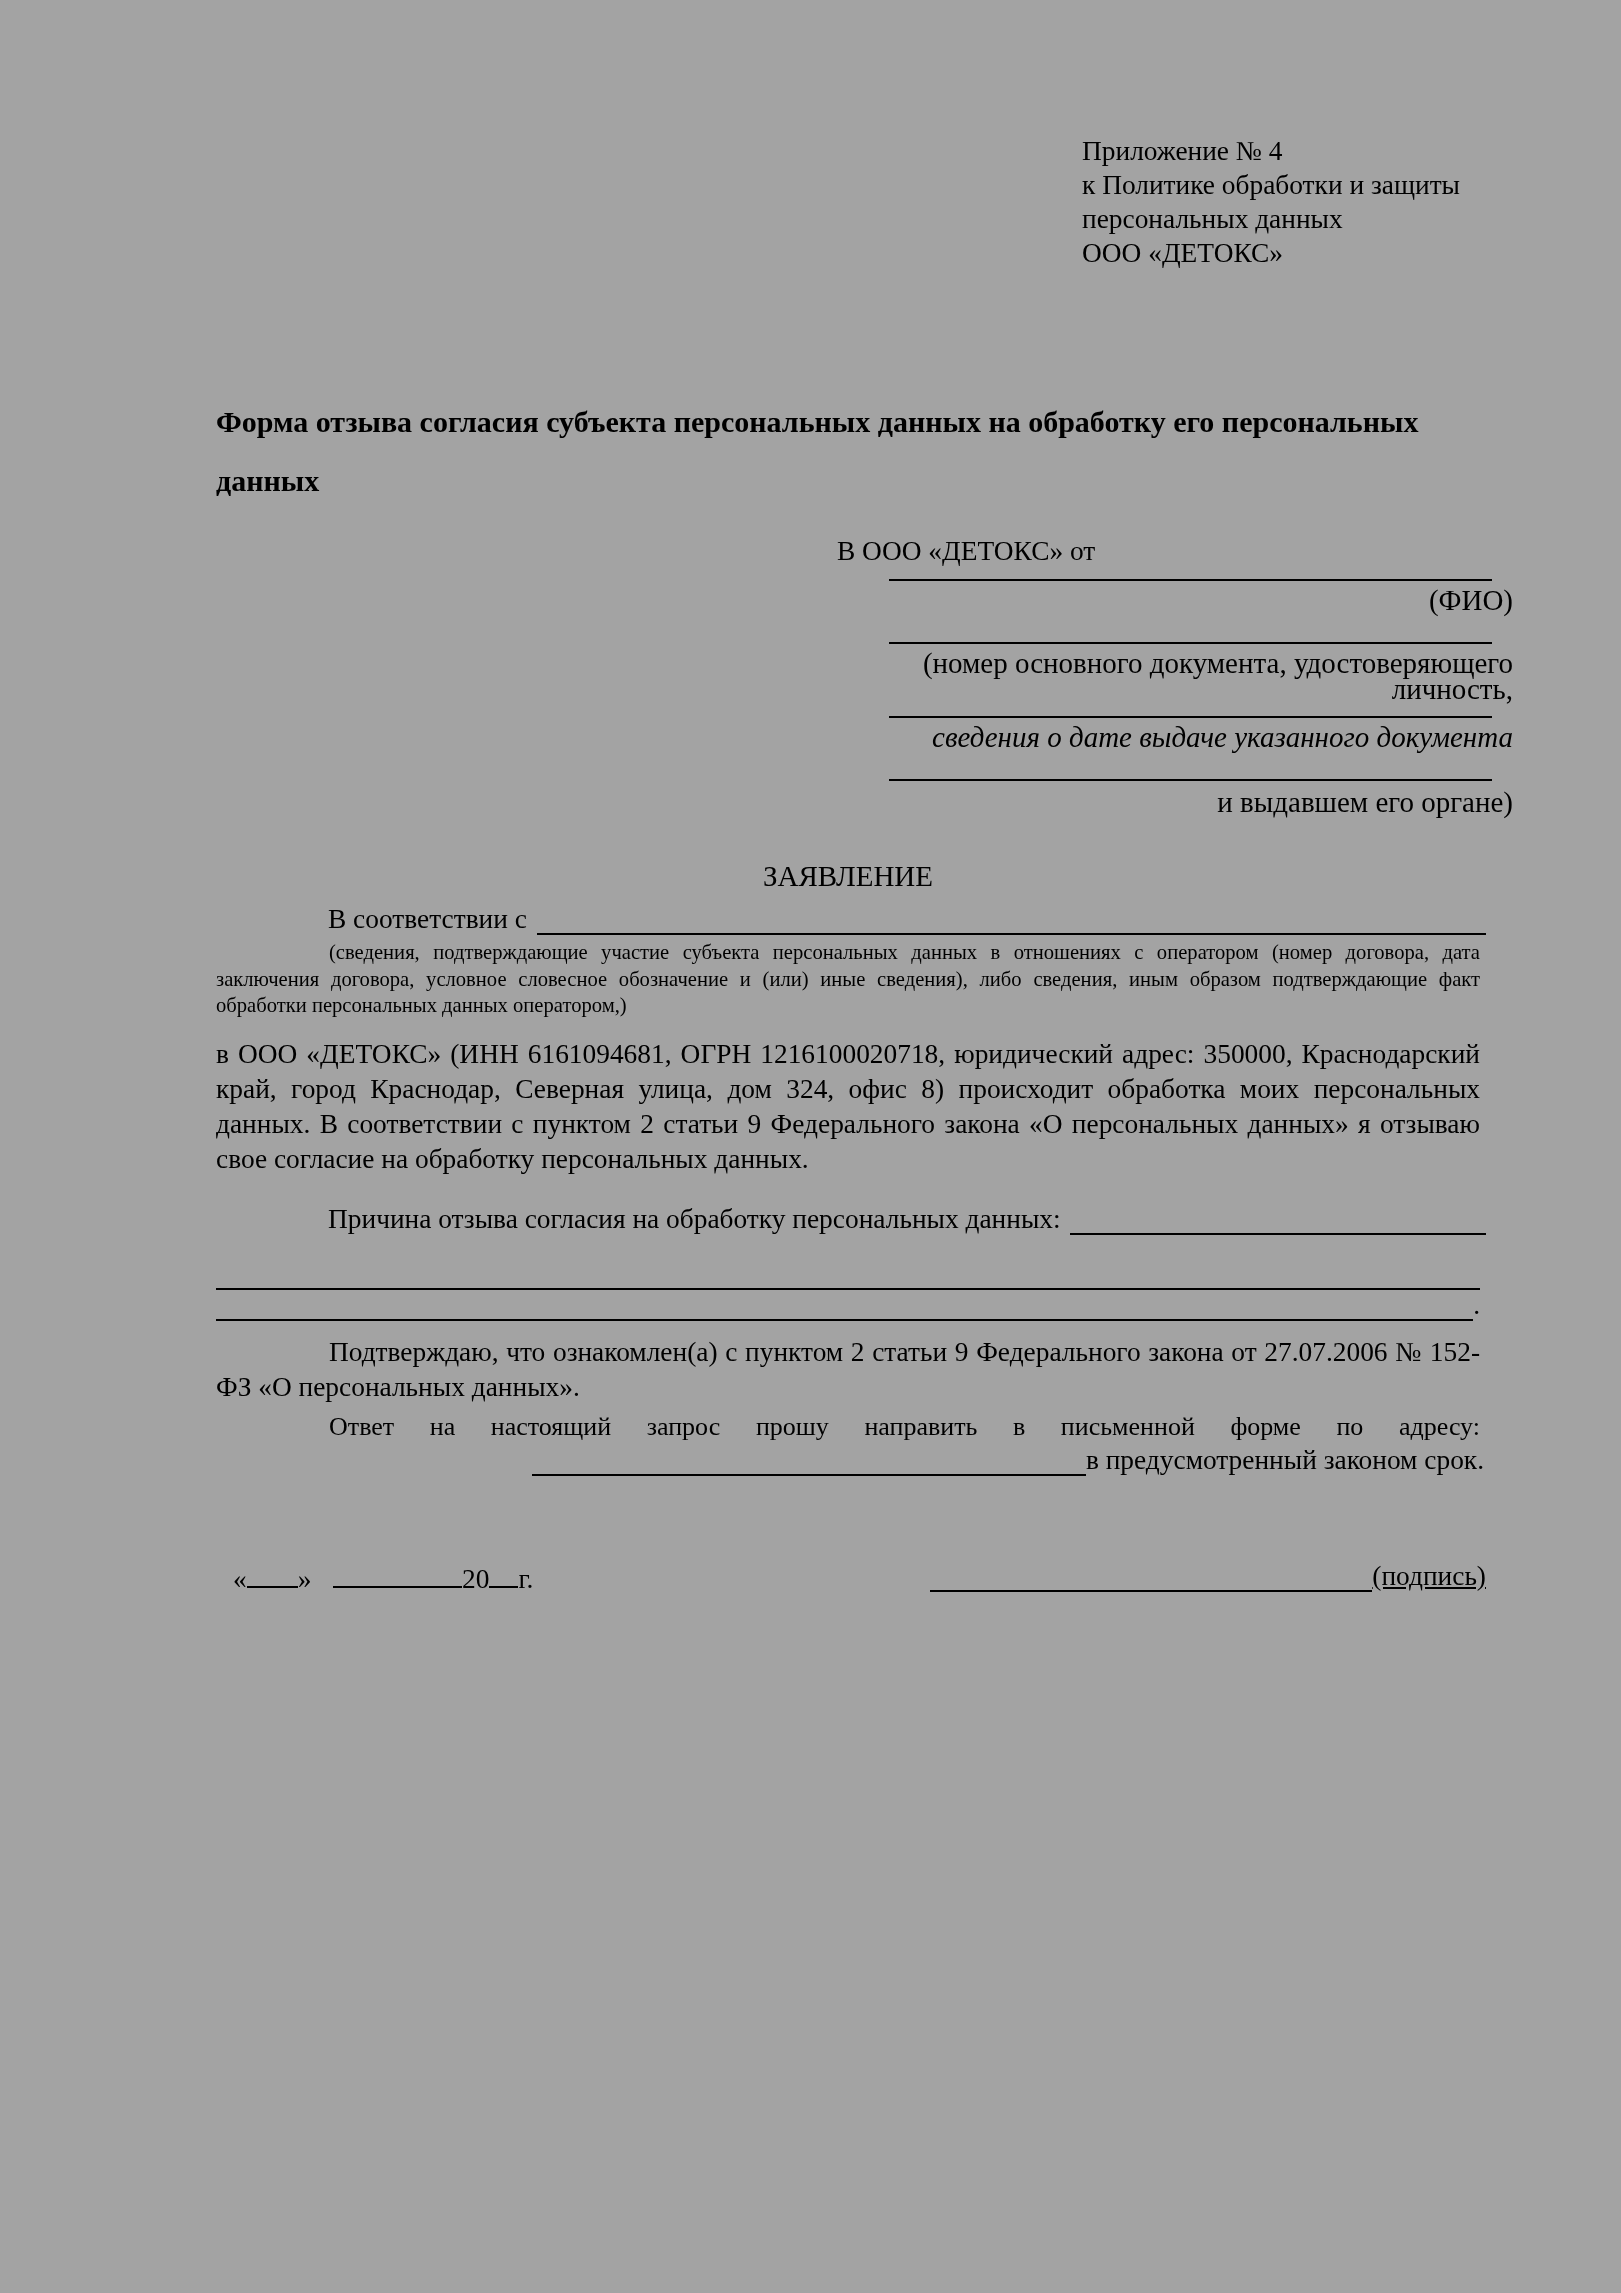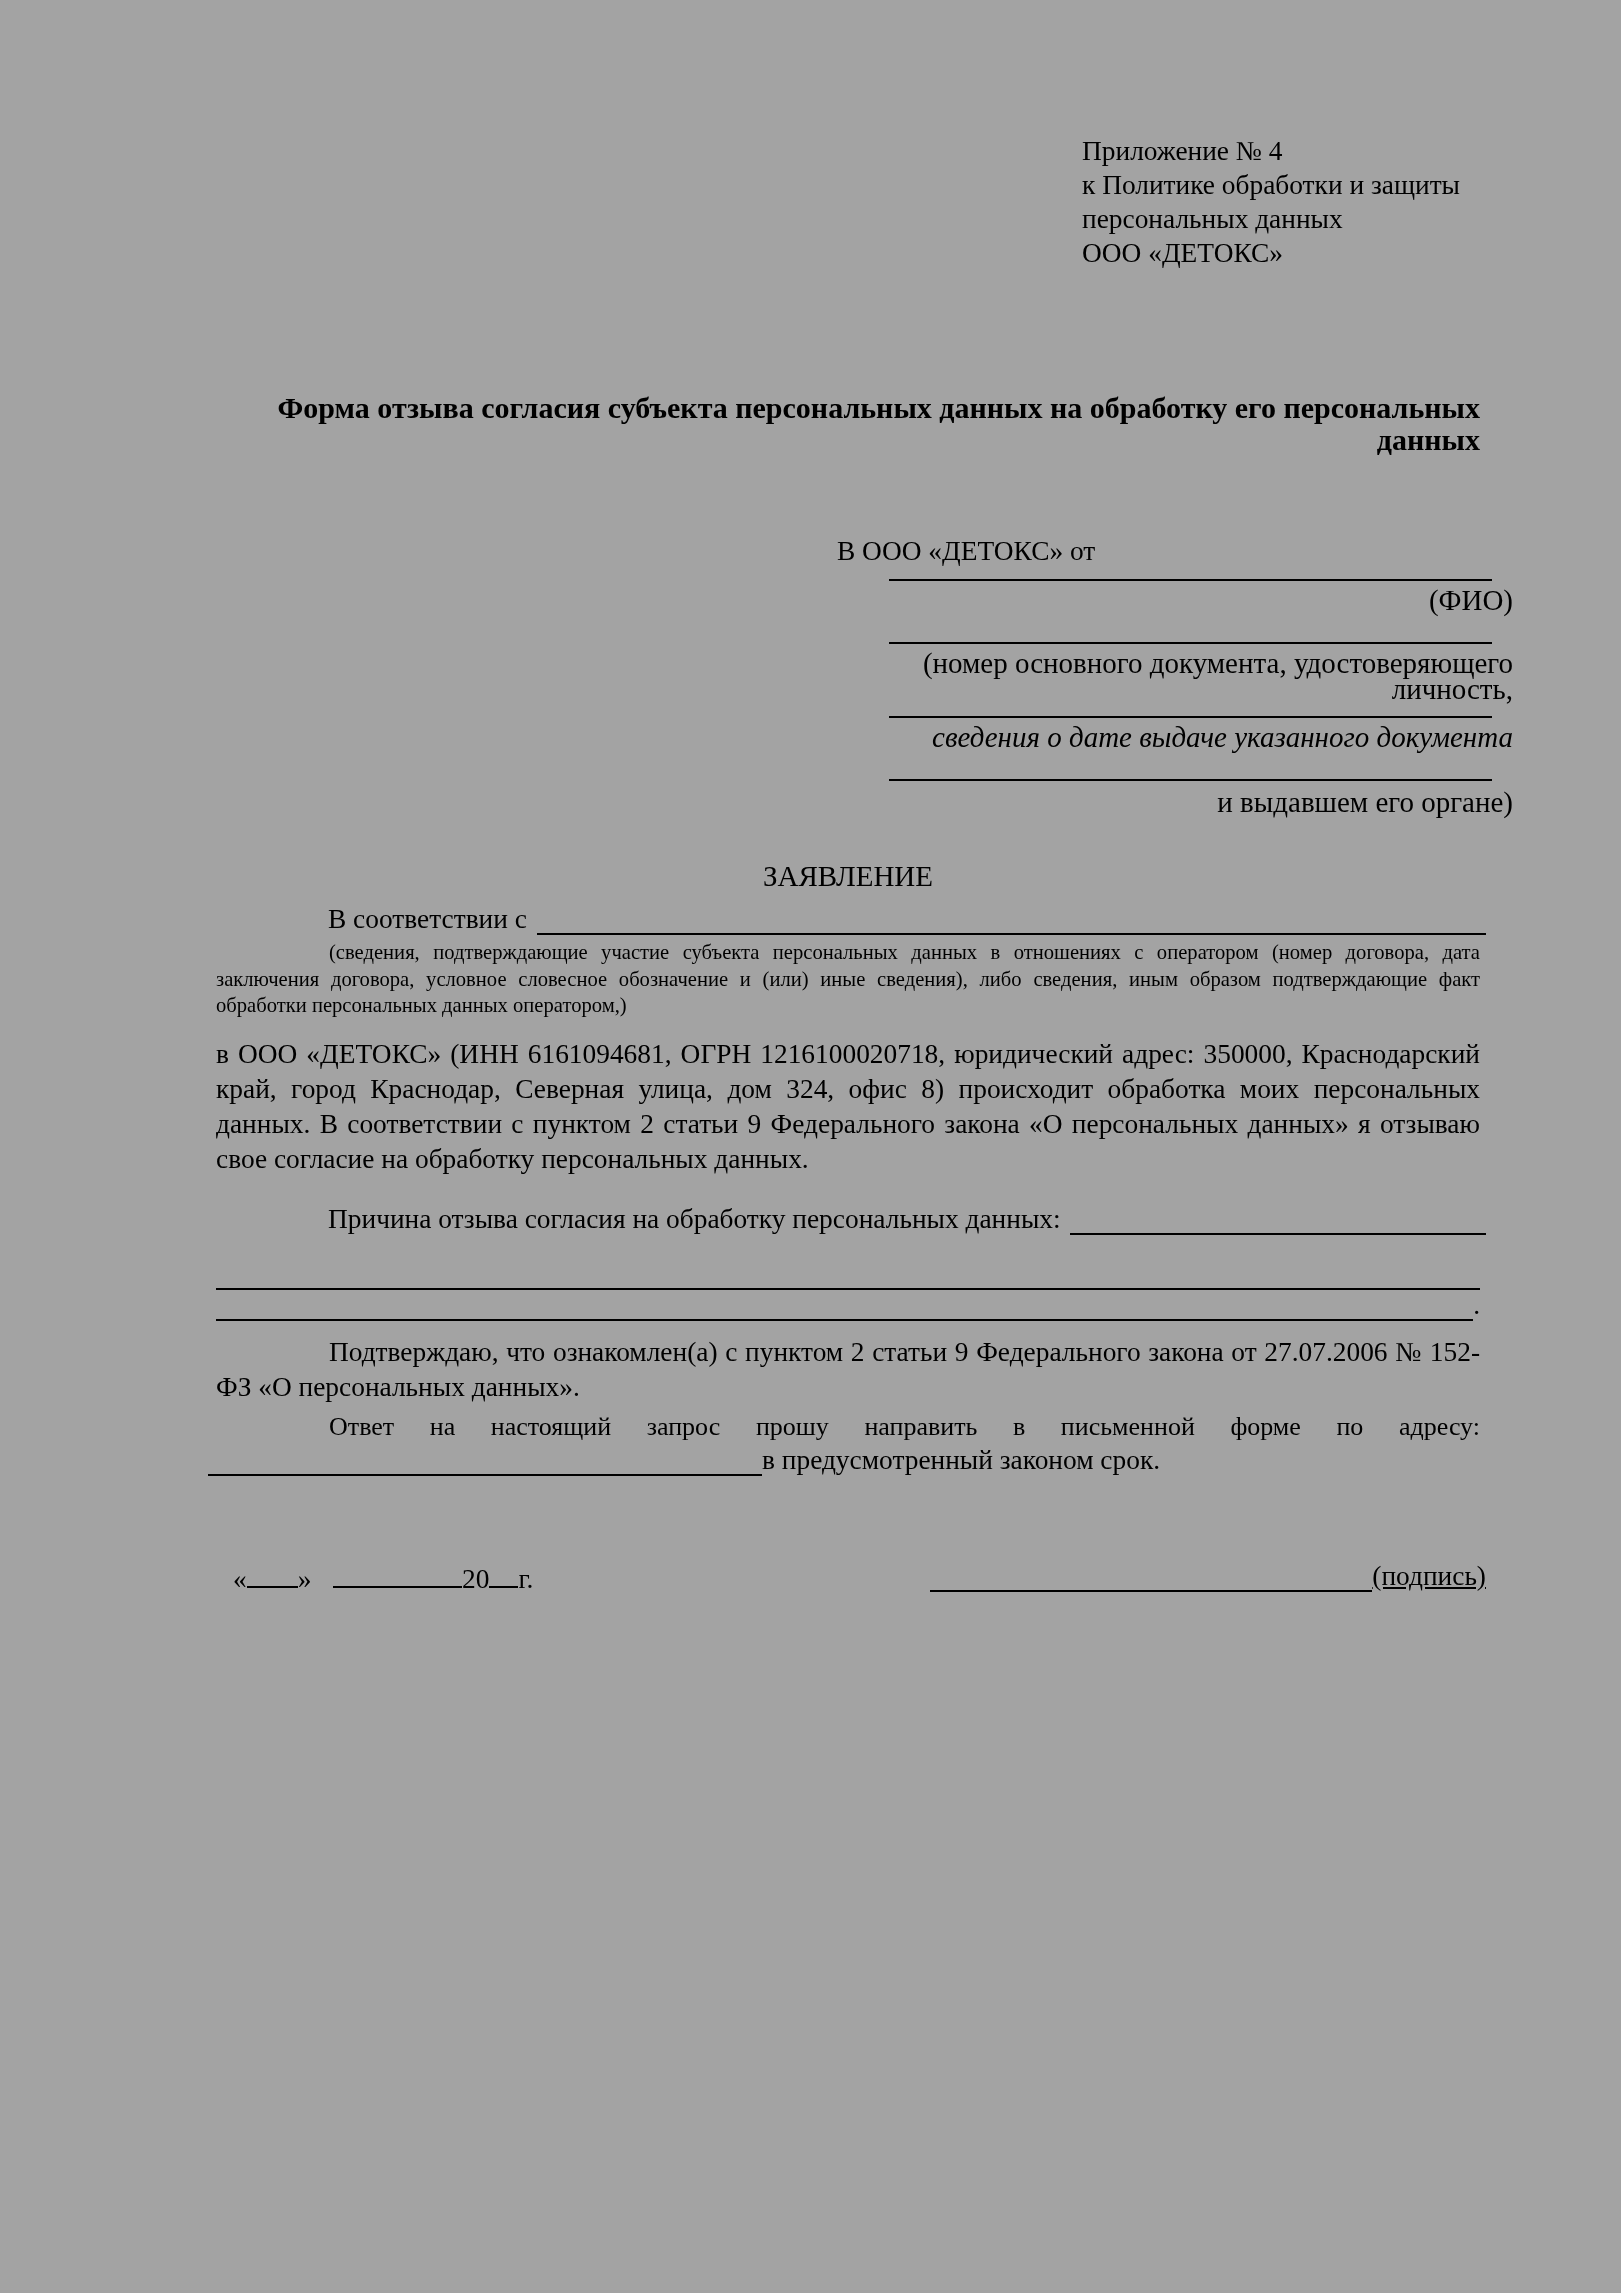--- a/index.html
+++ b/index.html
@@ -15,23 +15,23 @@
   .abs { position: absolute; }
 
   .appendix-block {
     left: 1082px; top: 134px;
     font-size: 27.4px; line-height: 34px;
     white-space: nowrap;
   }
 
   .doc-title {
     left: 216px; top: 392px; width: 1264px;
-    text-align: right;
+    text-align: left;
     font-weight: bold;
-    font-size: 30px; line-height: 32px;
+    font-size: 30px; line-height: 59px;
   }
 
   .to-line {
     left: 837px; top: 536px;
     font-size: 27.4px; line-height: 31px;
     white-space: nowrap;
   }
 
   .field-line {
     left: 889px; width: 603px; height: 0;
@@ -93,21 +93,21 @@
   }
 
   .reply-par {
     left: 216px; top: 1409px; width: 1264px;
     font-size: 26px; line-height: 35px;
     text-align: justify;
     text-align-last: justify;
     text-indent: 113px;
   }
 
-  .address-row { left: 208px; top: 1445px; width: 1264px; height: 31px; }
+  .address-row { left: 220px; top: 1445px; width: 1264px; height: 31px; justify-content: flex-end; }
   .address-row .fill { flex: 0 0 554px; }
 
   .date-row {
     left: 233px; top: 1560px; height: 32px;
     font-size: 27.4px; line-height: 32px;
     white-space: nowrap;
   }
   .blank {
     display: inline-block;
     border-bottom: 2.9px solid #000;

